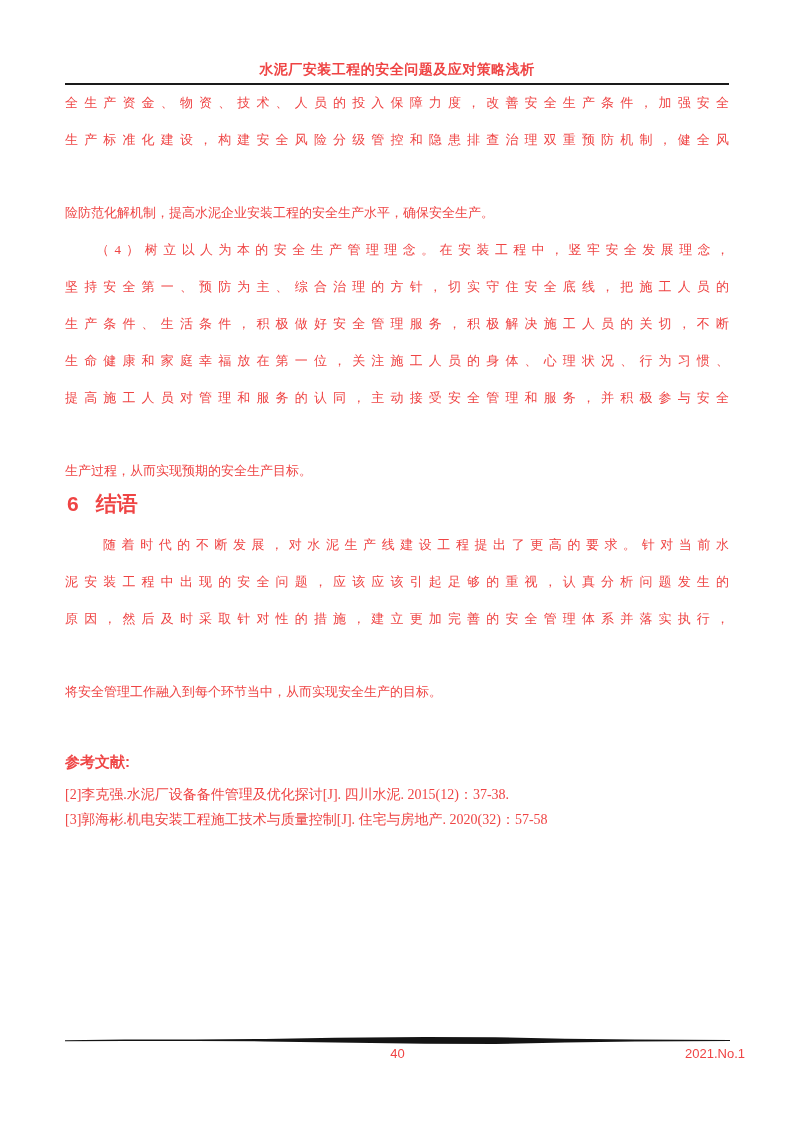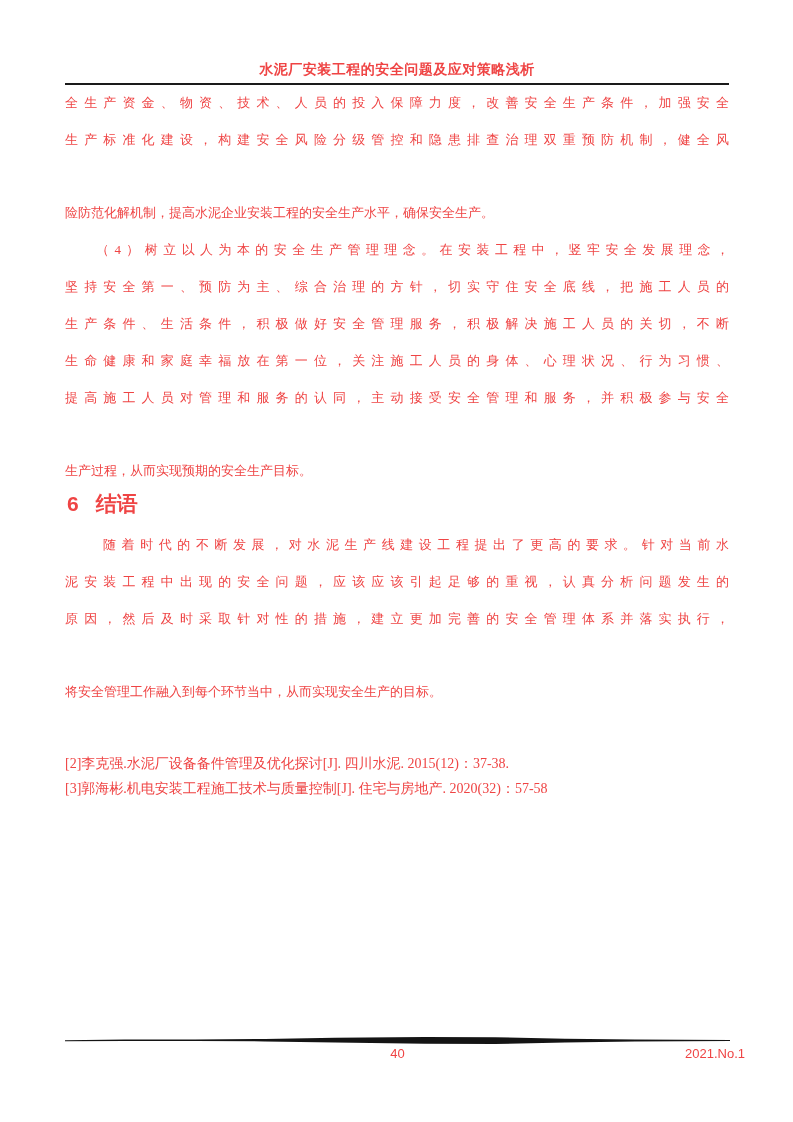--- a/index.html
+++ b/index.html
@@ -143,20 +143,21 @@
       <span>6</span>
       <span>结语</span>
     </div>
 
     <div class="line indent2">随着时代的不断发展，对水泥生产线建设工程提出了更高的要求。针对当前水</div>
     <div class="line">泥安装工程中出现的安全问题，应该应该引起足够的重视，认真分析问题发生的</div>
     <div class="line">原因，然后及时采取针对性的措施，建立更加完善的安全管理体系并落实执行，</div>
     <div class="line plain">将安全管理工作融入到每个环节当中，从而实现安全生产的目标。</div>
 
     <div class="references">
+      <div class="references-heading">参考文献:</div>
       <div class="reference-item">[2]李克强.水泥厂设备备件管理及优化探讨[J]. 四川水泥. 2015(12)：37-38.</div>
       <div class="reference-item">[3]郭海彬.机电安装工程施工技术与质量控制[J]. 住宅与房地产. 2020(32)：57-58</div>
     </div>
   </div>
 
   <div class="page-footer">
     <svg class="footer-rule" viewBox="0 0 665 9" preserveAspectRatio="none" aria-hidden="true">
       <polygon fill="#141414" points="
         0,4.2  60,3.6  130,3.4  200,2.9  270,1.7  360,0.9  430,1.2  500,2.8  570,3.4  620,3.7  665,3.9
         665,5.0  620,5.2  570,5.6  500,6.4  430,8.1  360,7.8  270,6.6  200,5.4  130,5.1  60,5.0  0,5.2"></polygon>

